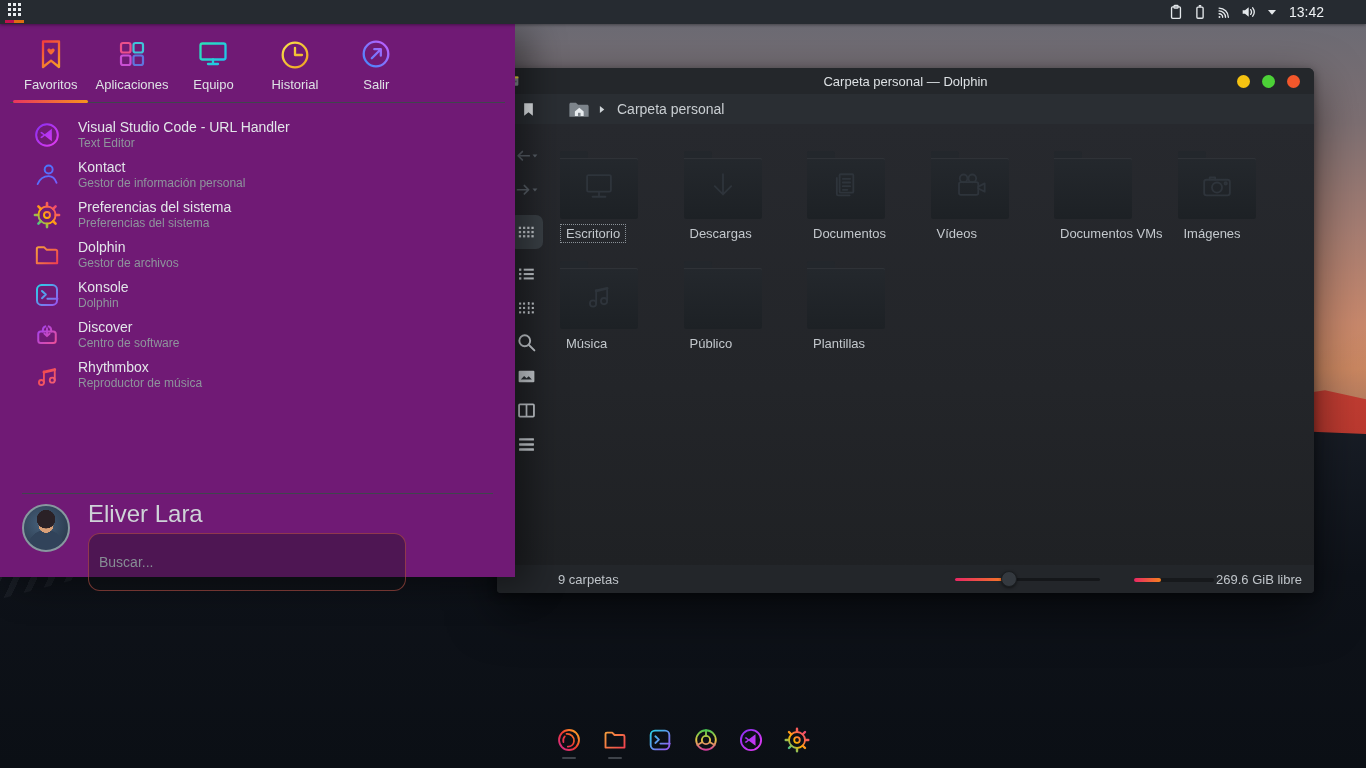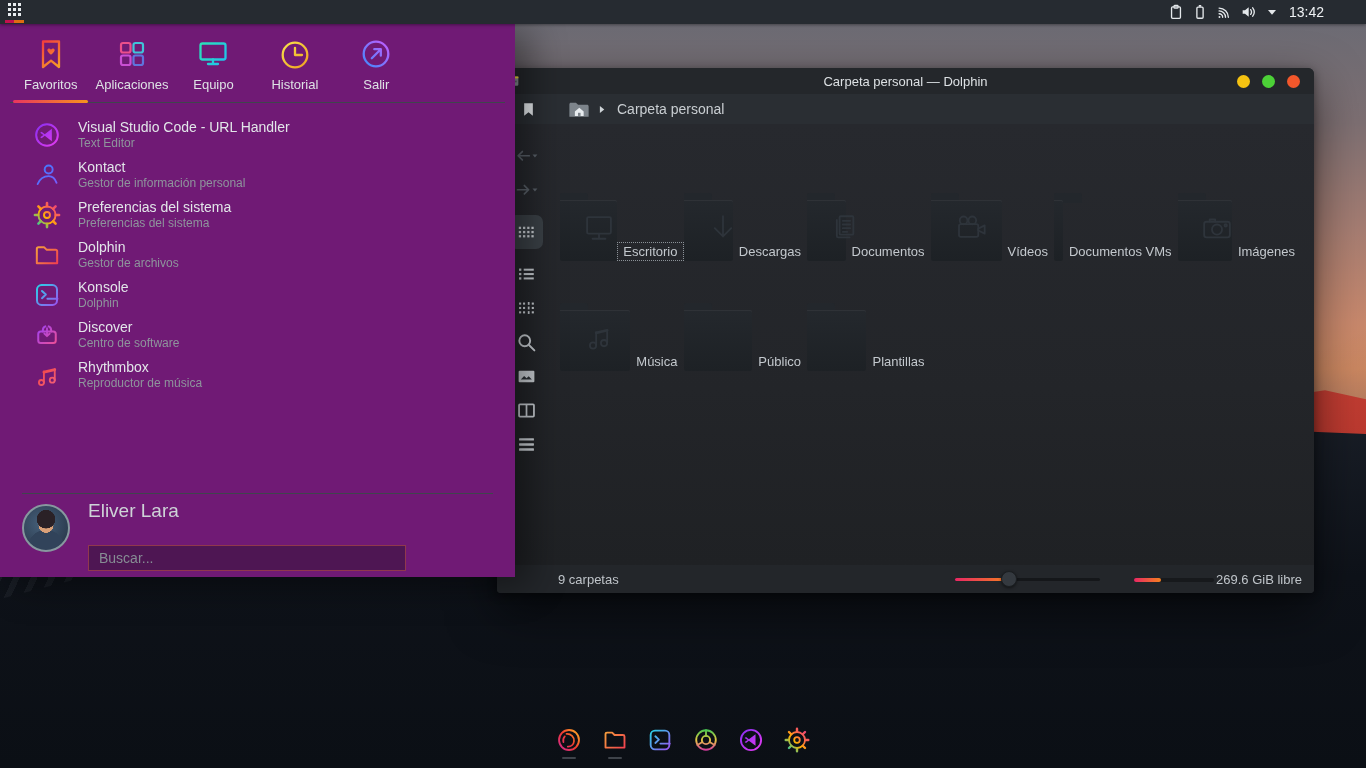--- a/index.html
+++ b/index.html
@@ -58,24 +58,24 @@
   .app-desc{font-size:12px;color:#8e959c;line-height:15px;}
   .menu-footer{position:absolute;left:0;right:0;bottom:0;height:84px;}
   .footer-sep{position:absolute;top:0;left:22px;right:22px;height:1px;background:#3f454d;}
   .avatar{position:absolute;left:22px;top:11px;width:48px;height:48px;border-radius:50%;
     border:2px solid #87989f;box-sizing:border-box;cursor:pointer;
     background:
       radial-gradient(circle at 50% 30%, #2a2126 0 24%, transparent 25%),
       radial-gradient(circle at 50% 44%, #d9a078 0 22%, transparent 23%),
       radial-gradient(circle at 50% 96%, #31435a 0 38%, transparent 39%),
       radial-gradient(circle at 40% 40%, #46607a, #2c3c50 75%);}
-  .user-name{position:absolute;left:88px;top:7px;font-size:19px;color:#ced3d7;}
-  .search{position:absolute;left:88px;top:52px;width:296px;height:24px;
-    background:rgba(14,16,19,.35);border:1px solid rgba(199,86,72,.55);border-radius:0;
-    color:#cfd4d8;font-size:14px;padding:0 10px;outline:none;
+  .user-name{position:absolute;left:88px;top:7px;font-size:24px;color:#ced3d7;}
+  .search{position:absolute;left:88px;top:40px;width:296px;height:24px;
+    background:rgba(14,16,19,.35);border:1px solid rgba(199,86,72,.55);border-radius:12px;
+    color:#cfd4d8;font-size:14px;padding:16px 10px;outline:none;
     font-family:"Liberation Sans",sans-serif;}
   .search::placeholder{color:#868d94;}
 
   
   .window{position:absolute;left:497px;top:68px;width:817px;height:525px;background:#2a2e33;
     border-radius:6px 6px 4px 4px;z-index:3;
     box-shadow:0 18px 48px rgba(0,0,0,.55),0 2px 10px rgba(0,0,0,.4);}
   .titlebar{height:26px;display:flex;align-items:center;background:#24272b;
     border-radius:6px 6px 0 0;position:relative;}
   .win-icon{margin-left:8px;display:flex;z-index:1;}
@@ -93,21 +93,21 @@
   .side-toolbar{position:absolute;left:0;top:0;bottom:0;width:58px;display:flex;
     flex-direction:column;align-items:center;padding-top:20px;gap:10px;box-sizing:border-box;}
   .sbtn{width:34px;height:24px;display:flex;align-items:center;justify-content:center;
     color:#c9ced3;cursor:pointer;flex:none;}
   .sbtn.dim{color:#596068;}
   .sbtn.active{background:#3a4046;border-radius:7px;height:34px;margin:3px 0;}
   .sbtn svg{width:21px;height:auto;}
   .sbtn.wide svg{width:26px;}
   .view{position:absolute;left:58px;top:0;right:0;bottom:0;padding:27px 0 0 5px;
     display:grid;grid-template-columns:repeat(6,123.5px);grid-auto-rows:110px;align-content:start;}
-  .tile{display:flex;flex-direction:row;align-items:flex-end;cursor:pointer;}
+  .tile{display:flex;flex-direction:column;align-items:flex-start;cursor:pointer;}
   .tile-icon{position:relative;width:78px;height:68px;}
   .ficon-tab{position:absolute;top:0;left:0;width:28px;height:10px;background:#23272c;
     border-radius:2px 3px 0 0;}
   .ficon-body{position:absolute;top:7px;left:0;right:0;bottom:0;border-radius:0 2px 2px 2px;
     background:linear-gradient(180deg,#24282d,#1d2125);
     box-shadow:inset 0 1px 0 rgba(255,255,255,.05);}
   .tile-glyph{position:absolute;left:17px;top:15px;color:#2e343b;display:flex;}
   .tile-glyph svg{width:44px;height:44px;}
   .tile-label{margin-top:5px;font-size:13px;color:#c3c8cd;padding:1px 5px;
     border:1px dotted transparent;white-space:nowrap;}

